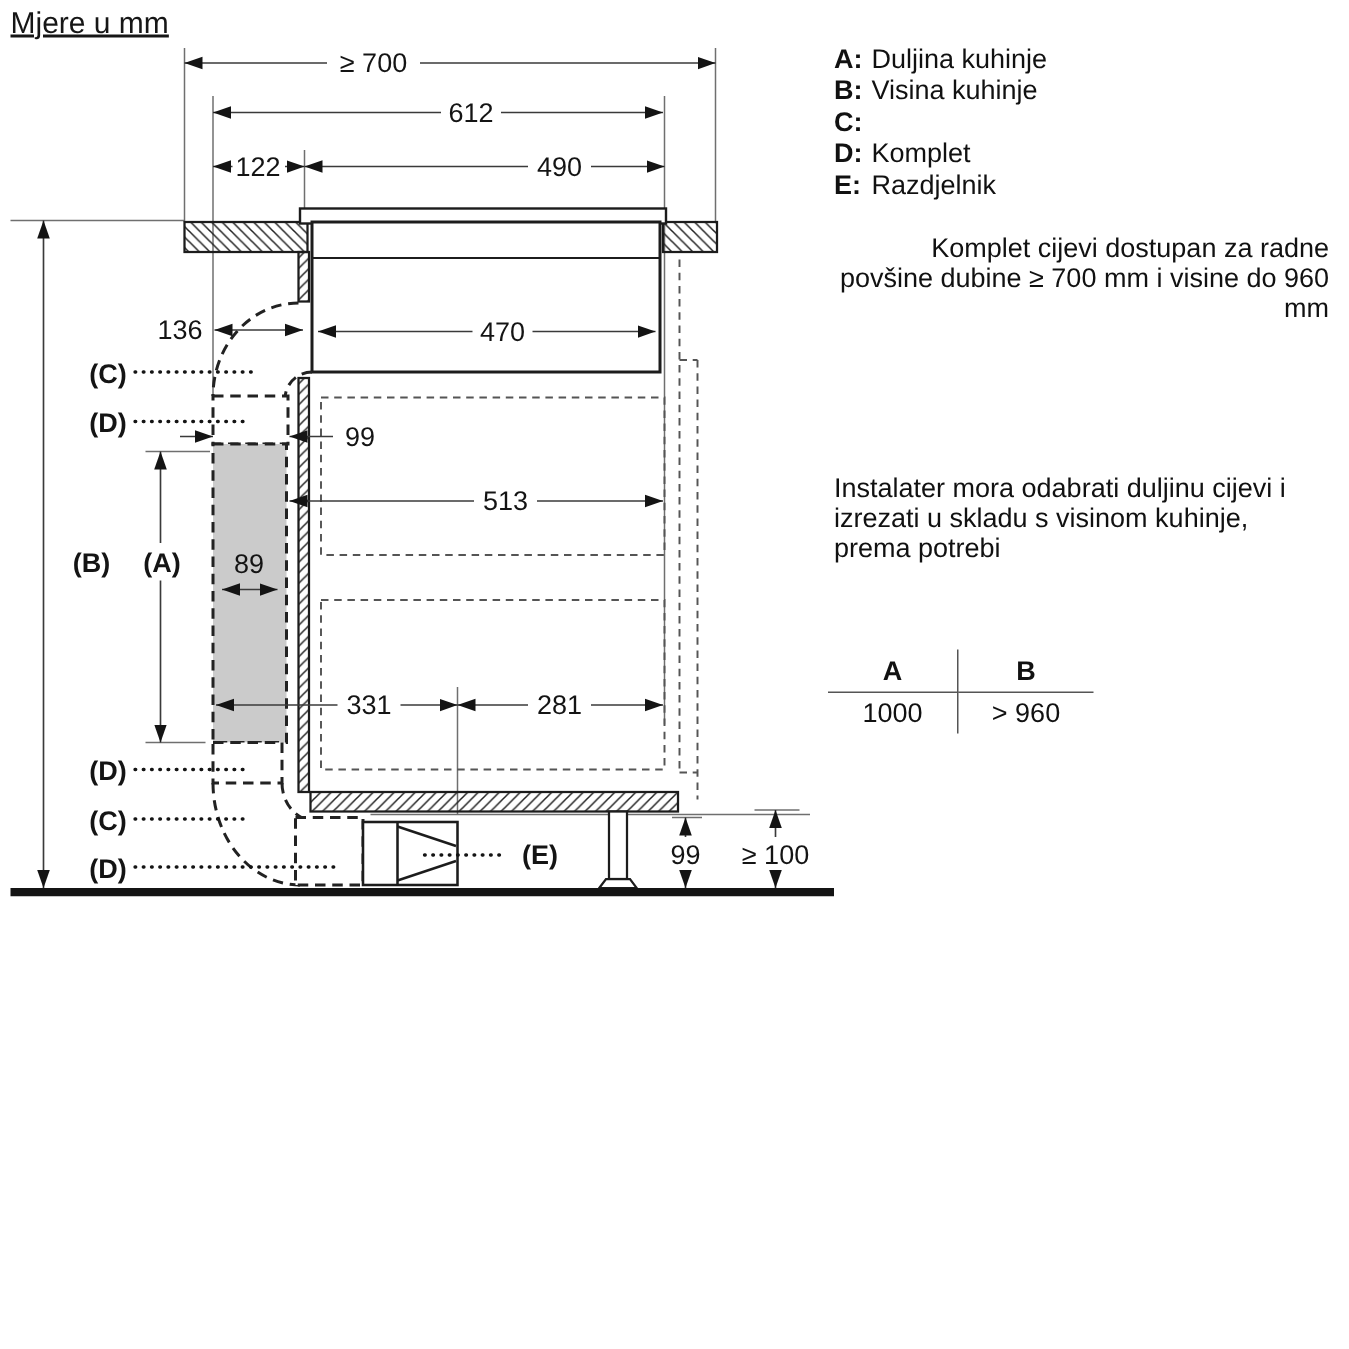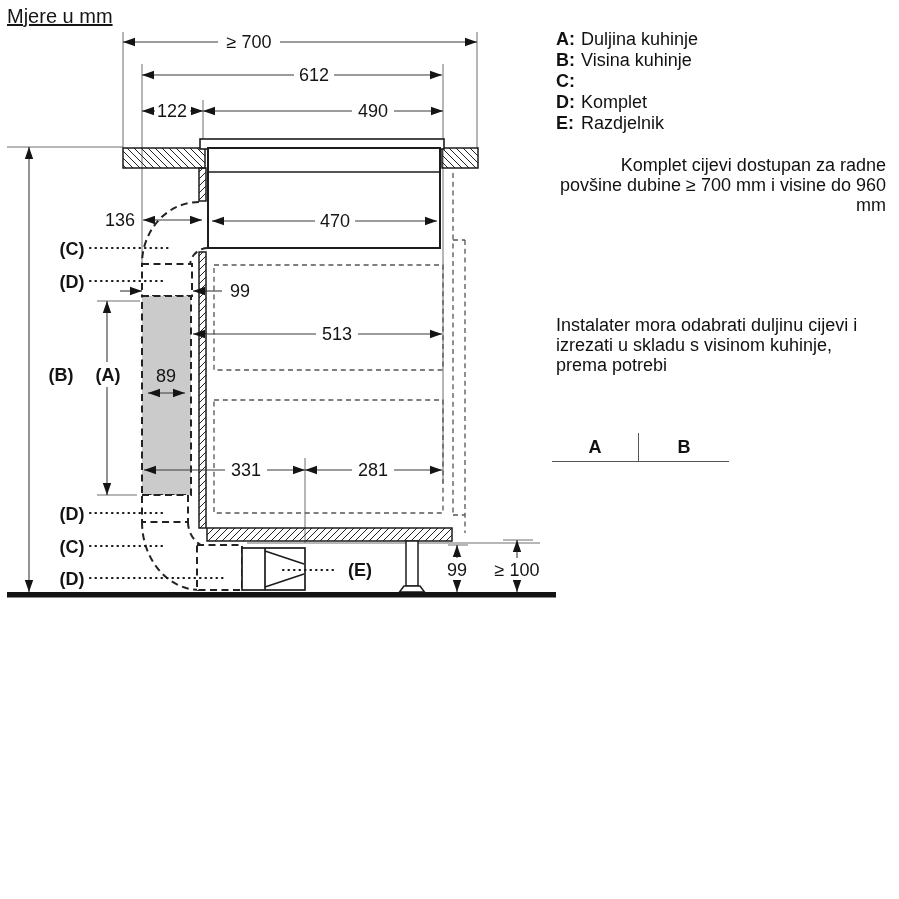--- a/index.html
+++ b/index.html
@@ -201,14 +201,18 @@
 
 <div id="note1" class="abs note">Komplet cijevi dostupan za radne povšine dubine ≥ 700 mm i visine do 960 mm</div>
 <div id="note2" class="abs note">Instalater mora odabrati duljinu cijevi i izrezati u skladu s visinom kuhinje, prema potrebi</div>
 
 <table id="abtable" class="abs">
   <tbody>
       <tr>
     <th class="colA">A</th>
     <th class="colB">B</th>
   </tr>
+  <tr class="r2">
+    <td class="colA">1000</td>
+    <td class="colB">&gt; 960</td>
+  </tr>
 </tbody>
   </table>
 
 </body></html>

